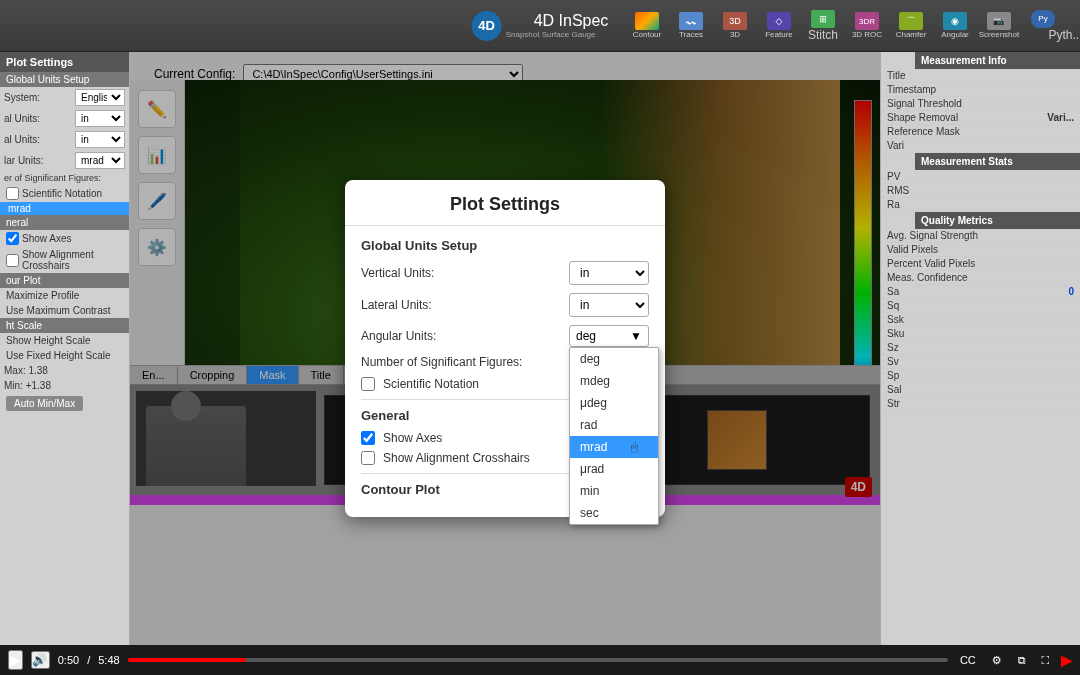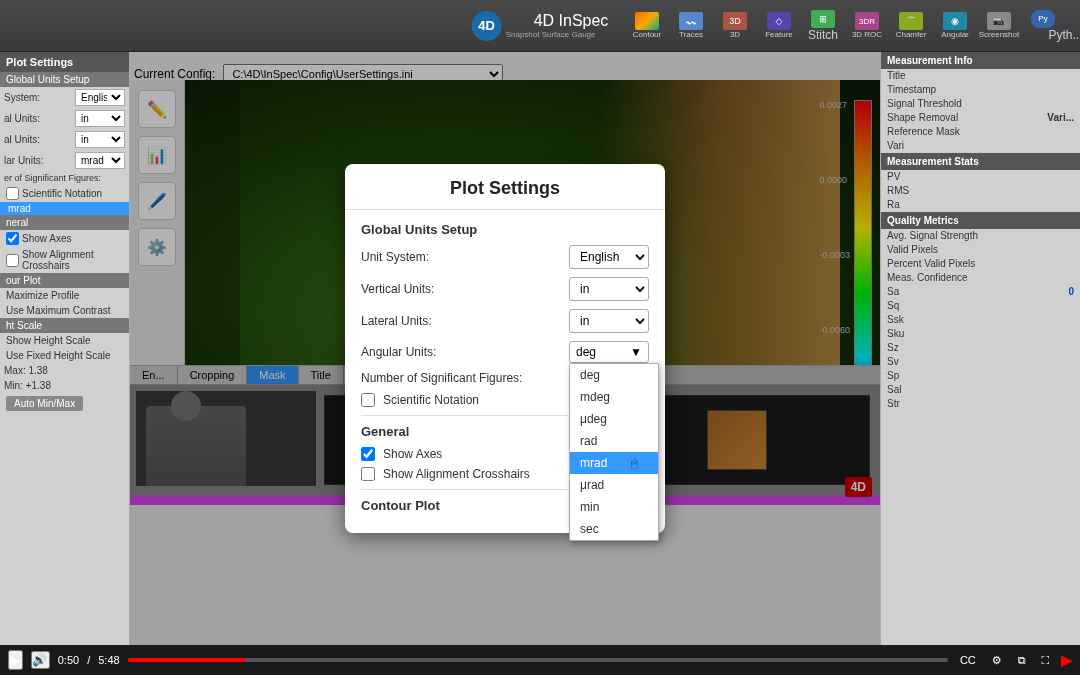--- a/index.html
+++ b/index.html
@@ -42,21 +42,21 @@
 
     
     #main-content {
       position: absolute; top: 52px; left: 130px; right: 200px; bottom: 30px;
       background: #e8e8e8;
     }
 
     
     #config-bar {
       height: 44px; background: #f0f0f0; border-bottom: 1px solid #ccc;
-      display: flex; align-items: center; padding: 0 4px; gap: 8px;
+      display: flex; align-items: center; padding: 0 24px; gap: 8px;
     }
     #config-bar select { font-size: 11px; padding: 2px 4px; width: 280px; }
 
     
     #image-area {
       position: absolute; top: 28px; left: 0; right: 0; bottom: 140px;
       background: #1a1a1a; overflow: hidden;
     }
 
     
@@ -93,21 +93,21 @@
     }
     .tab-bar { display: flex; gap: 0; background: #bbb; border-bottom: 1px solid #999; }
     .tab { padding: 3px 12px; font-size: 11px; cursor: pointer; background: #ccc; border-right: 1px solid #999; }
     .tab.active { background: #3399ff; color: white; }
 
     
     #right-sidebar {
       position: absolute; top: 52px; right: 0; width: 200px; bottom: 0;
       background: #d0d0d0; border-left: 1px solid #aaa; font-size: 10px;
     }
-    .rs-section-title { background: #555; color: white; padding: 3px 6px; font-weight: bold; font-size: 10px; }
+    .rs-section-title { background: #555; color: white; padding: 3px 6px; font-weight: bold; font-size: 10px; margin-left: 34px; }
     .rs-row { padding: 1px 6px; border-bottom: 1px solid #ccc; display: flex; justify-content: space-between; align-items: center; }
     .rs-label { color: #333; font-size: 10px; }
     .rs-value { color: #333; font-size: 10px; font-weight: bold; }
     .rs-value-blue { color: #0044cc; font-weight: bold; }
 
     
     #bottom-bar {
       position: absolute; bottom: 0; left: 0; right: 0; height: 30px;
       background: #1a1a1a; display: flex; align-items: center; padding: 0 8px; gap: 8px;
     }
@@ -328,28 +328,20 @@
 
       <div style="position:absolute;left:55px;top:0;right:40px;bottom:0;background:radial-gradient(ellipse at 35% 55%,#4a7a20 0%,#2a5a10 30%,#1a3a08 60%,#0a1a05 100%);overflow:hidden;">
 
         <div style="position:absolute;right:0;top:0;bottom:0;width:40%;background:linear-gradient(90deg,transparent,rgba(200,120,50,0.6),rgba(220,160,80,0.8));"></div>
 
         <div style="position:absolute;left:30%;top:55%;width:20px;height:20px;background:radial-gradient(circle,#ff8800,#ff4400,transparent);border-radius:50%;transform:translate(-50%,-50%);"></div>
       </div>
 
       <div id="color-scale-bar"></div>
 
-      <div class="scale-labels">
-        <span style="color:#ccc;font-size:9px;">0.0027</span>
-        <span style="color:#ccc;font-size:9px;">0.0000</span>
-        <span style="color:#ccc;font-size:9px;">-0.0003</span>
-        <span style="color:#ccc;font-size:9px;">-0.0060</span>
-        <span style="color:#ccc;font-size:9px;">-0.0090</span>
-        <span style="color:#ccc;font-size:9px;">-0.0100</span>
-      </div>
 
       <div style="position:absolute;bottom:2px;left:100px;right:50px;display:flex;justify-content:space-between;color:#ccc;font-size:8px;">
         <span>0.070</span>
         <span>0.160</span>
         <span>0.10</span>
         <span>0.505</span>
       </div>
     </div>
 
     <div id="bottom-tabs">
@@ -490,30 +482,20 @@
   <span style="color:#ff0000;font-weight:bold;font-size:14px;">▶</span>
 </div>
 
 <div id="modal-overlay">
   <div id="plot-settings-modal">
     <div class="modal-title">Plot Settings</div>
     <div class="modal-body">
 
       <div class="modal-section-title">Global Units Setup</div>
 
-      <div class="modal-row">
-        <span class="modal-label">Unit System:</span>
-        <div style="position:relative;">
-          <select class="modal-select">
-            <option selected="">English</option>
-            <option>Metric</option>
-            <option>SI</option>
-          </select>
-        </div>
-      </div>
 
       <div class="modal-row">
         <span class="modal-label">Vertical Units:</span>
         <select class="modal-select">
           <option selected="">in</option>
           <option>mm</option>
           <option>μm</option>
         </select>
       </div>
 

